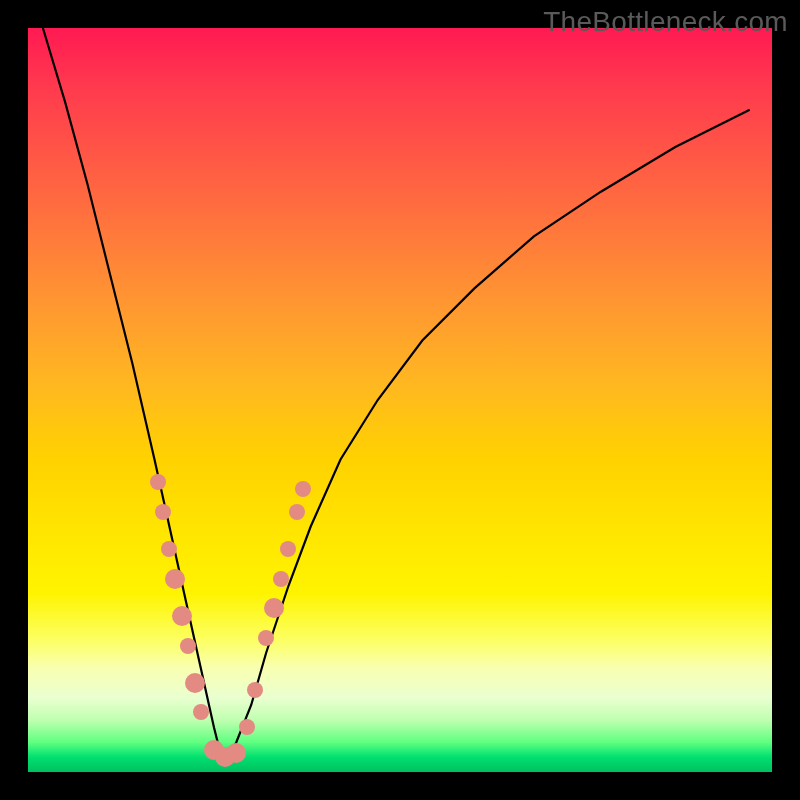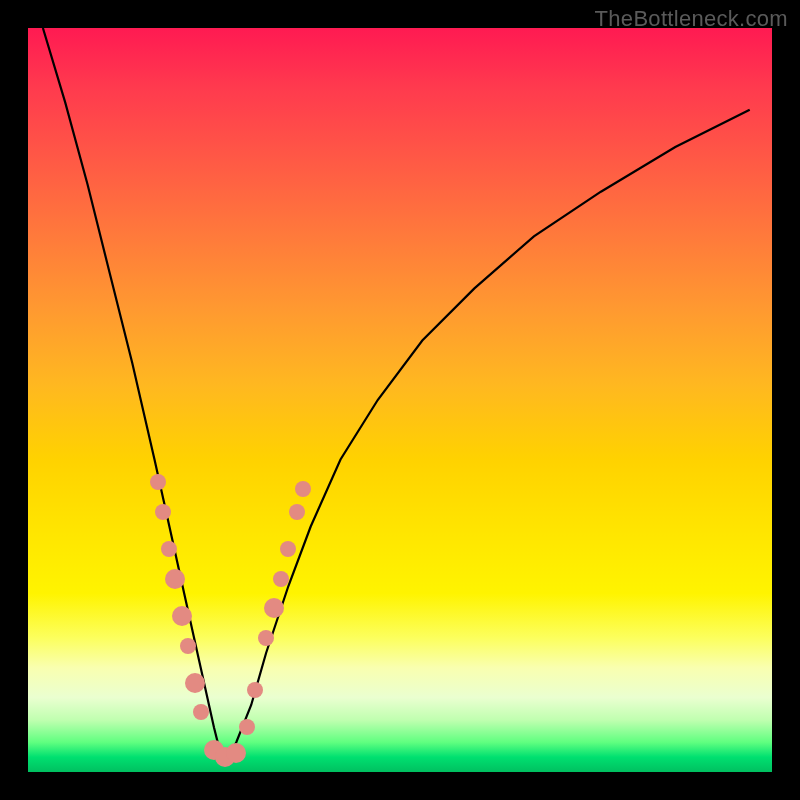--- a/index.html
+++ b/index.html
@@ -39,21 +39,21 @@
       #60ff80 96%,
       #00e070 98%,
       #00c060 100%
     );
   }
   .watermark {
     position: absolute;
     top: 6px;
     right: 12px;
     color: #5a5a5a;
-    font-size: 22px;
+    font-size: 28px;
     font-weight: 500;
     letter-spacing: 0.3px;
     z-index: 5;
   }
   .curve {
     position: absolute;
     left: 0;
     top: 0;
     z-index: 2;
   }

